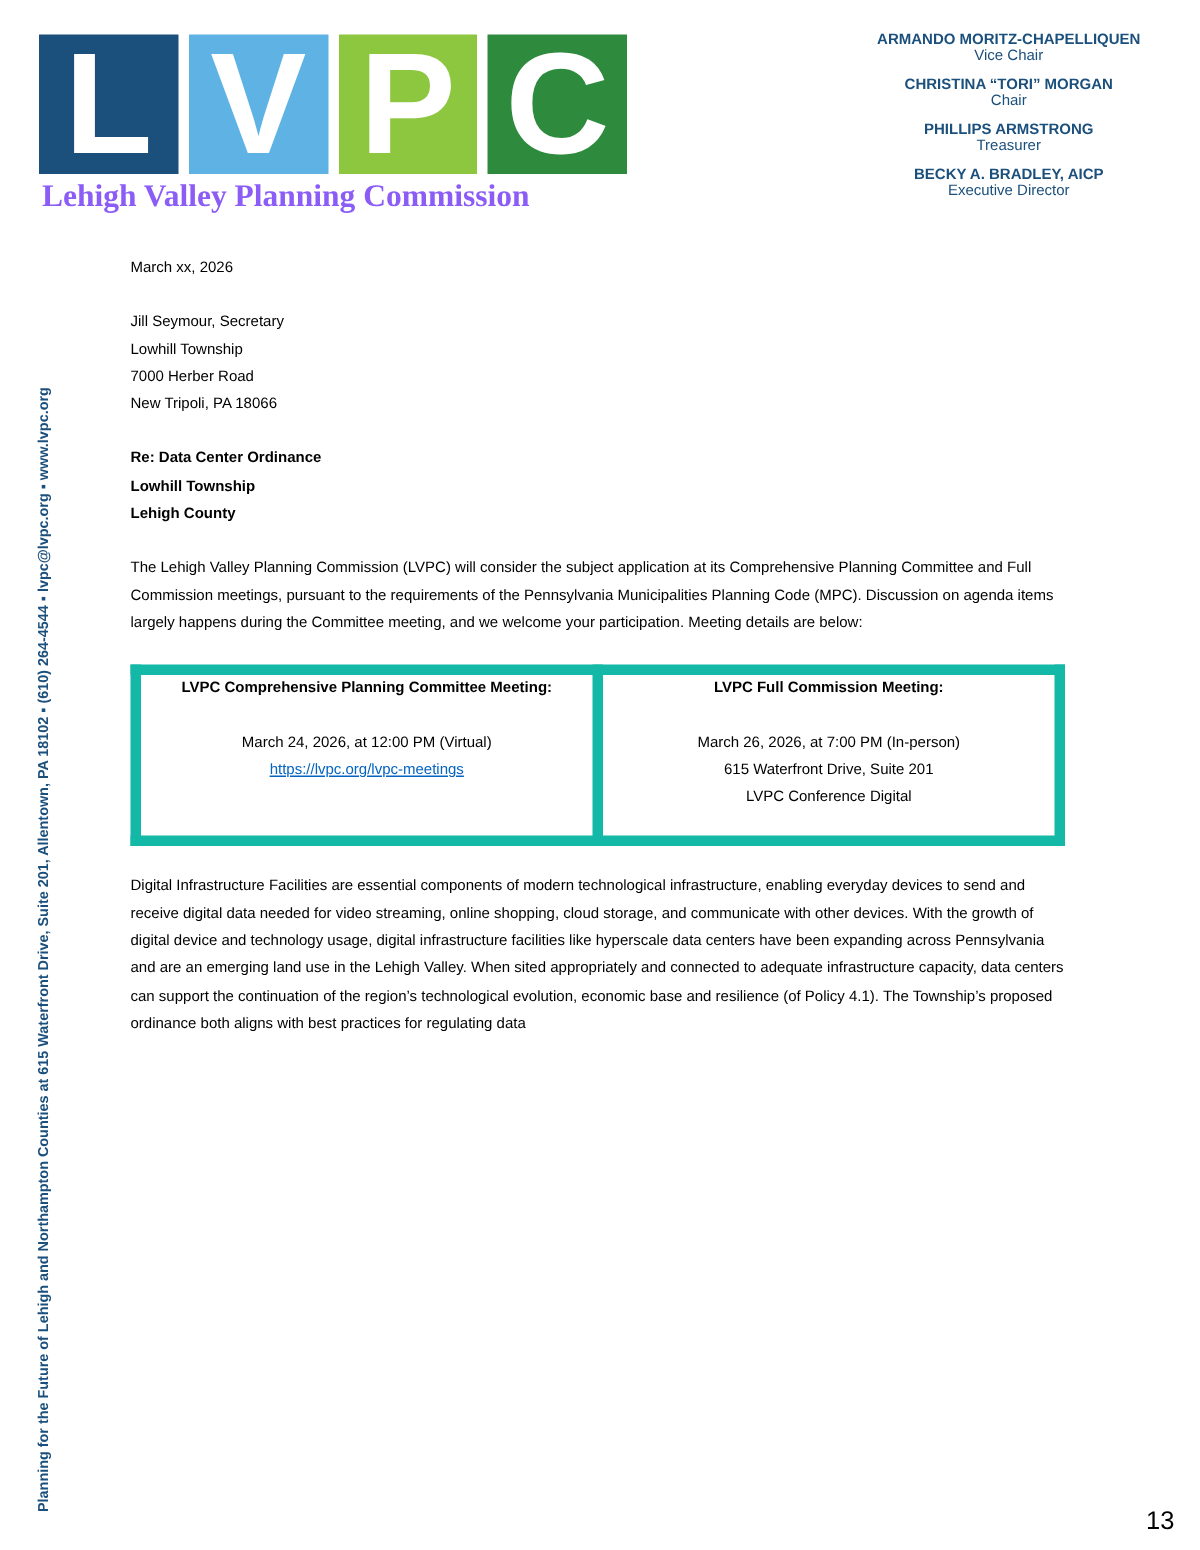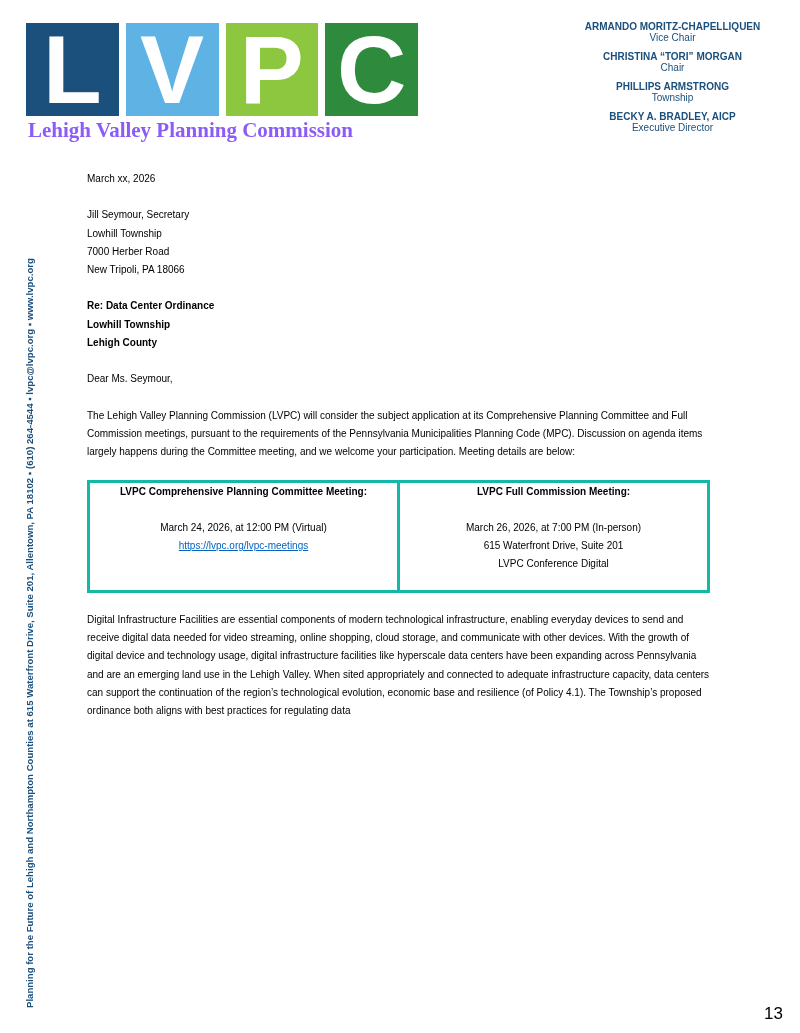--- a/index.html
+++ b/index.html
@@ -10,21 +10,21 @@
   .officers { position:absolute; left:560px; top:21px; width:225px; text-align:center; }
   .officer { margin-bottom:8px; }
   .officer .nm { font-size:10px; font-weight:bold; color:#1b4f7c; line-height:11px; }
   .officer .tt { font-size:10px; color:#1b4f7c; line-height:11px; }
   .sidebar { position:absolute; left:24px; top:1008px; transform-origin:0 0; transform:rotate(-90deg); font-size:9.6px; font-weight:bold; color:#1b4f7c; white-space:nowrap; }
   .body { position:absolute; left:87px; top:170px; width:625px; font-size:10px; line-height:18.3px; }
   .p { margin:0 0 18px 0; }
   .addr div, .re div { margin:0; }
   .re { font-weight:bold; }
   table.meet { width:623px; border-collapse:collapse; margin:0 0 18px 0; }
-  table.meet td { border:3px solid #14b8a6; vertical-align:top; text-align:center; padding:0 8px 16px 8px; width:50%; }
+  table.meet td { border:7px solid #14b8a6; vertical-align:top; text-align:center; padding:0 8px 16px 8px; width:50%; }
   .mh { font-weight:bold; margin-bottom:18px; }
   a.lnk { color:#0563c1; text-decoration:underline; }
   .pageno { position:absolute; left:764px; top:1004px; font-size:17px; }
 </style>
 </head>
 <body>
 
 <div class="logo">
   <div class="tile" style="background:#1b4f7c">L</div>
   <div class="tile" style="background:#5eb3e4">V</div>
@@ -37,21 +37,21 @@
   <div class="officer">
     <div class="nm">ARMANDO MORITZ-CHAPELLIQUEN</div>
     <div class="tt">Vice Chair</div>
   </div>
   <div class="officer">
     <div class="nm">CHRISTINA “TORI” MORGAN</div>
     <div class="tt">Chair</div>
   </div>
   <div class="officer">
     <div class="nm">PHILLIPS ARMSTRONG</div>
-    <div class="tt">Township</div>
+    <div class="tt">Treasurer</div>
   </div>
   <div class="officer">
     <div class="nm">BECKY A. BRADLEY, AICP</div>
     <div class="tt">Executive Director</div>
   </div>
 </div>
 
 <div class="sidebar">Planning for the Future of Lehigh and Northampton Counties at 615 Waterfront Drive, Suite 201, Allentown, PA 18102 ▪ (610) 264-4544 ▪ lvpc@lvpc.org ▪ www.lvpc.org</div>
 
 <div class="body">
@@ -60,21 +60,20 @@
     <div>Jill Seymour, Secretary</div>
     <div>Lowhill Township</div>
     <div>7000 Herber Road</div>
     <div>New Tripoli, PA 18066</div>
   </div>
   <div class="p re">
     <div>Re: Data Center Ordinance</div>
     <div>Lowhill Township</div>
     <div>Lehigh County</div>
   </div>
-  <p class="p">Dear Ms. Seymour,</p>
   <p class="p">The Lehigh Valley Planning Commission (LVPC) will consider the subject application at its Comprehensive Planning Committee and Full Commission meetings, pursuant to the requirements of the Pennsylvania Municipalities Planning Code (MPC). Discussion on agenda items largely happens during the Committee meeting, and we welcome your participation. Meeting details are below:</p>
 
   <table class="meet">
     <tbody>
         <tr>
       <td>
         <div class="mh">LVPC Comprehensive Planning Committee Meeting:</div>
         <div>March 24, 2026, at 12:00 PM (Virtual)</div>
         <a class="lnk" href="#">https://lvpc.org/lvpc-meetings</a>
       </td>

